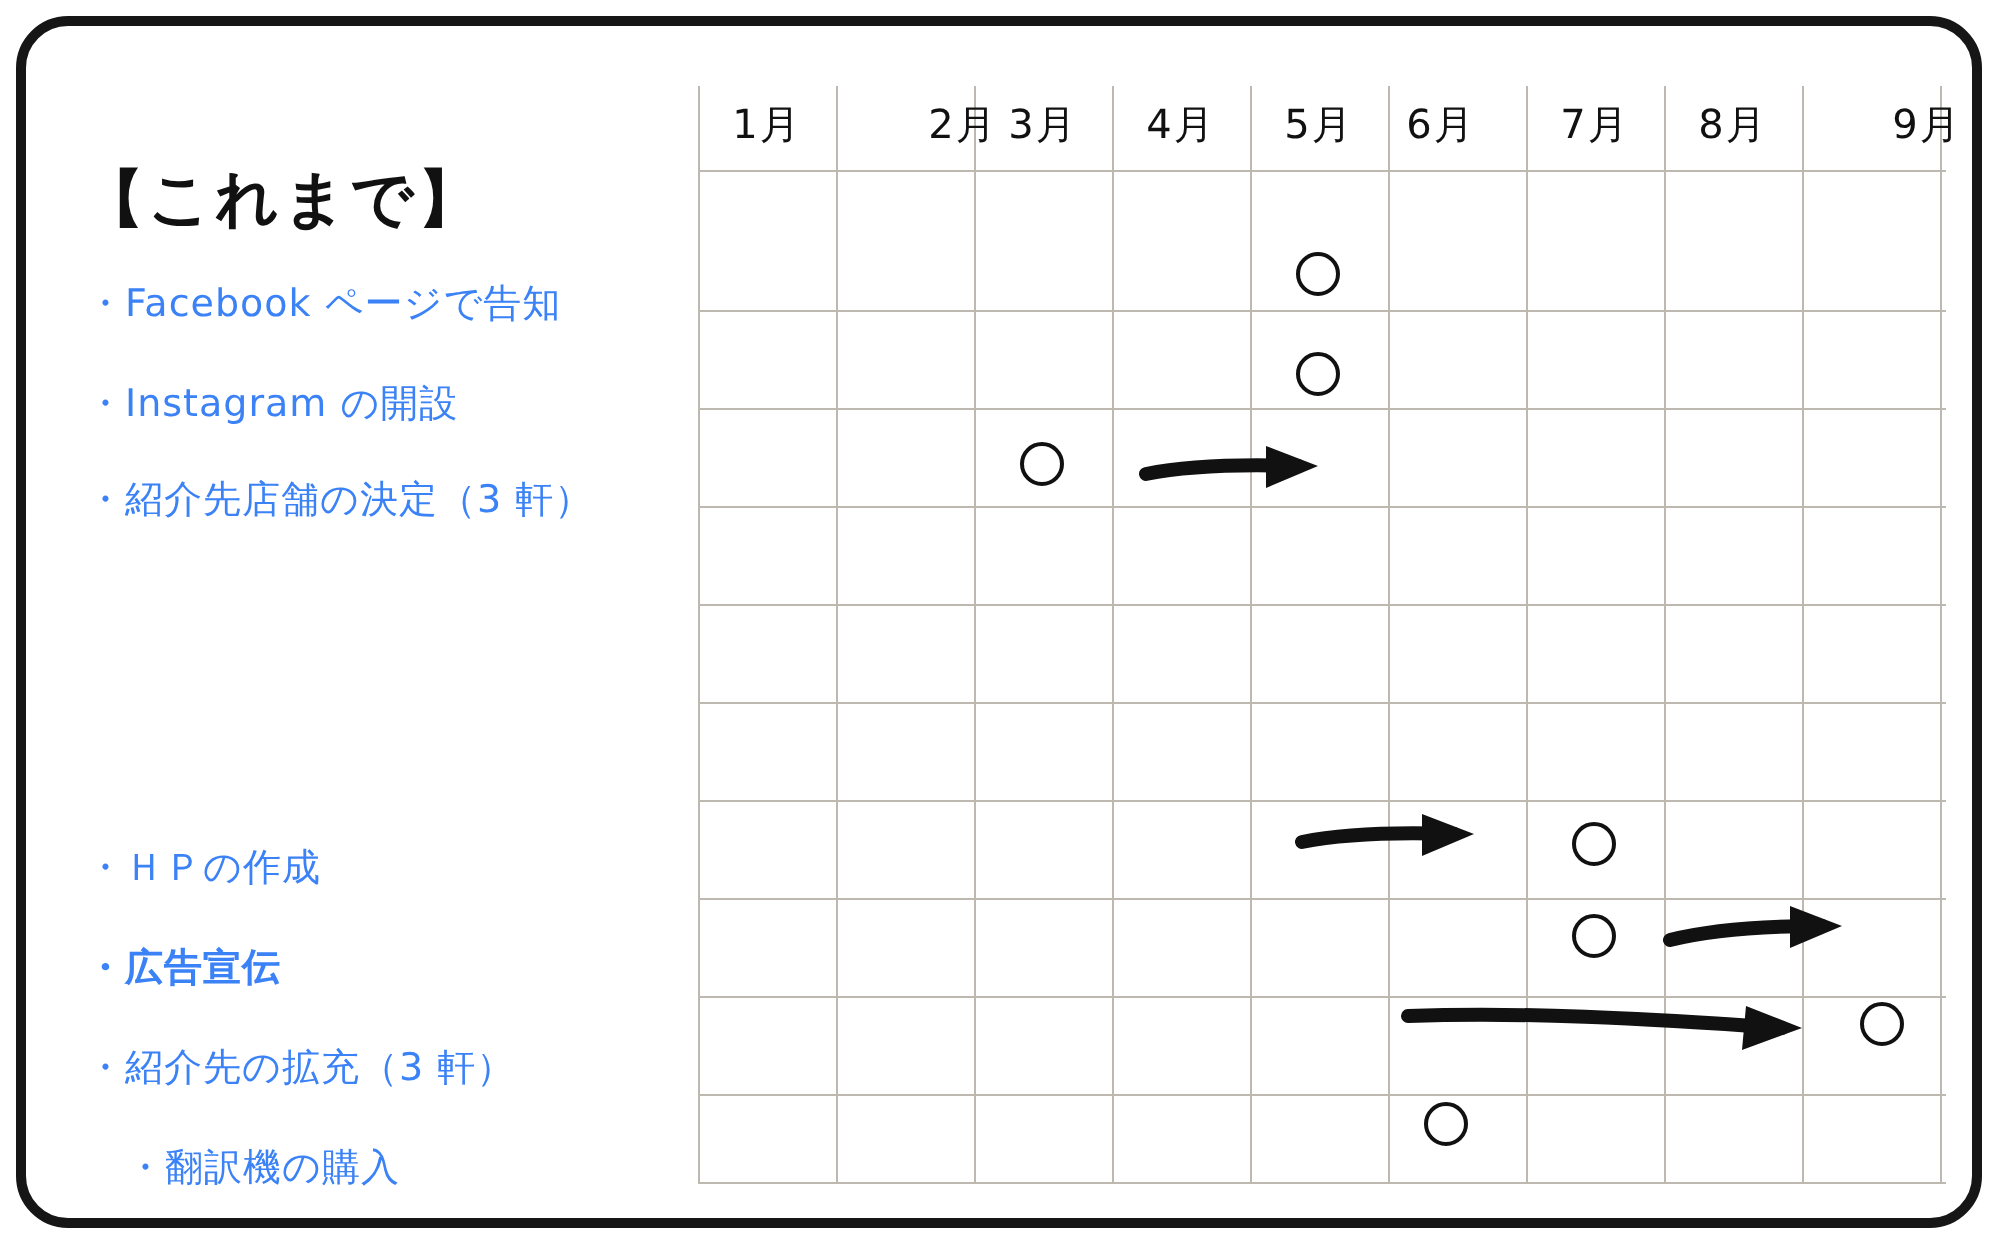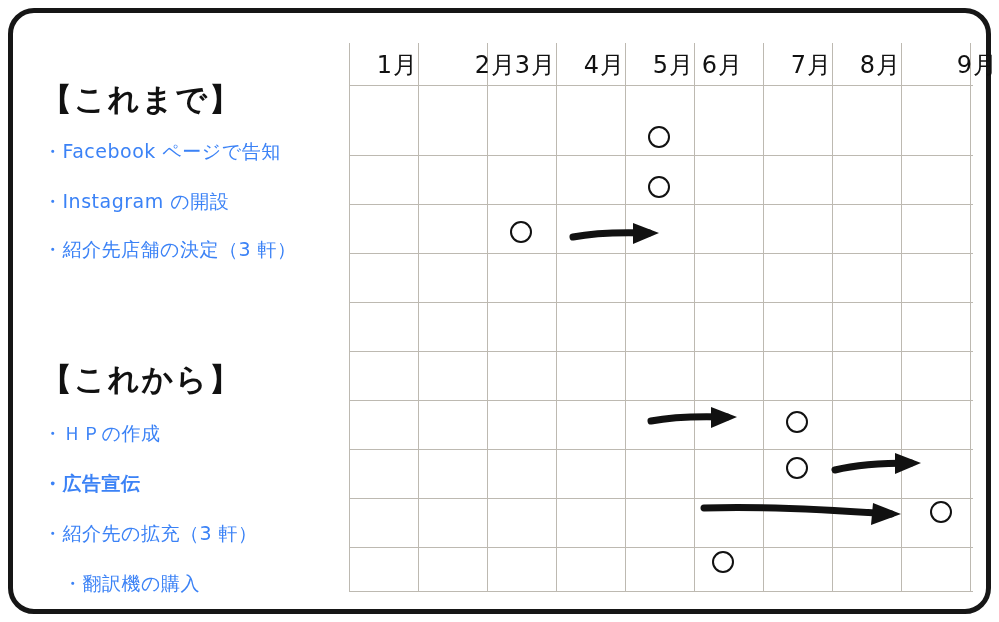--- a/index.html
+++ b/index.html
@@ -73,23 +73,23 @@
     position: absolute;
     left: 0;
     width: 624px;
     height: 1px;
     background: #bdb9b1;
   }
   .month-label {
     position: absolute;
     top: 6px;
     width: 69px;
-    text-align: right;
+    text-align: center;
     font-family: "DejaVu Sans", sans-serif;
-    font-size: 24px;
+    font-size: 20px;
     color: #111;
     letter-spacing: 1px;
   }
   
   .circle-mark {
     position: absolute;
     width: 22px;
     height: 22px;
     border: 2.5px solid #111;
     border-radius: 50%;
@@ -113,21 +113,20 @@
     <div id="left-col">
 
       <div class="heading" style="left:0px; top:36px;">【これまで】</div>
 
       <div class="bullet" style="left:2px; top:96px;">・Facebook ページで告知</div>
 
       <div class="bullet" style="left:2px; top:146px;">・Instagram の開設</div>
 
       <div class="bullet" style="left:2px; top:194px;">・紹介先店舗の決定（3 軒）</div>
 
-      <div class="heading" style="left:0px; top:316px;">【これから】</div>
 
       <div class="bullet" style="left:2px; top:378px;">・ＨＰの作成</div>
 
       <div class="bullet" style="left:2px; top:428px;font-weight:bold;">・広告宣伝</div>
 
       <div class="bullet" style="left:2px; top:478px;">・紹介先の拡充（3 軒）</div>
 
       <div class="bullet" style="left:2px; top:528px;margin-left:20px;">・翻訳機の購入</div>
     </div>
 
@@ -154,21 +153,21 @@
       <div class="hline" style="top:406px;"></div>
       <div class="hline" style="top:455px;"></div>
       <div class="hline" style="top:504px;"></div>
       <div class="hline" style="top:548px;"></div>
 
       <div class="month-label" style="left:0px;">1月</div>
       <div class="month-label" style="left:63px;margin-left:35px;">2月</div>
       <div class="month-label" style="left:138px;">3月</div>
       <div class="month-label" style="left:207px;">4月</div>
       <div class="month-label" style="left:276px;">5月</div>
-      <div class="month-label" style="left:325px;">6月</div>
+      <div class="month-label" style="left:337px;">6月</div>
       <div class="month-label" style="left:414px;">7月</div>
       <div class="month-label" style="left:483px;">8月</div>
       <div class="month-label" style="left:580px;">9月</div>
 
       <div class="circle-mark" style="left:299px; top:83px;"></div>
 
       <div class="circle-mark" style="left:299px; top:133px;"></div>
 
       <div class="circle-mark" style="left:161px; top:178px;"></div>
 

